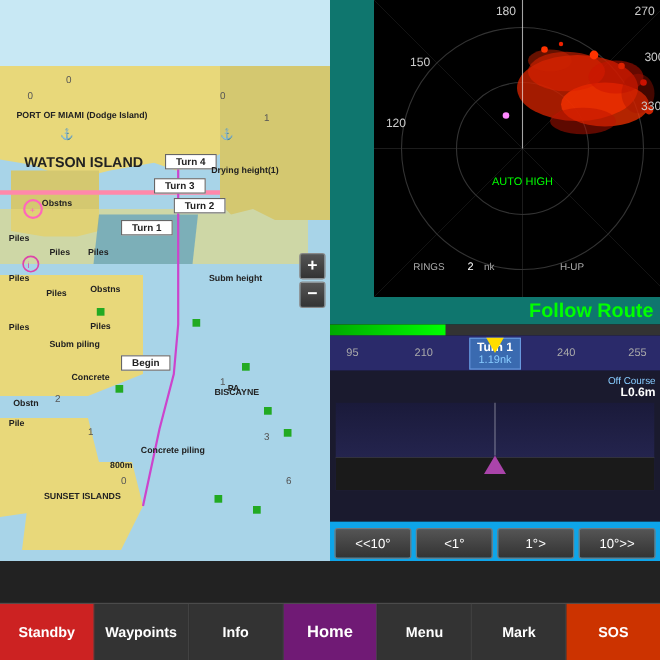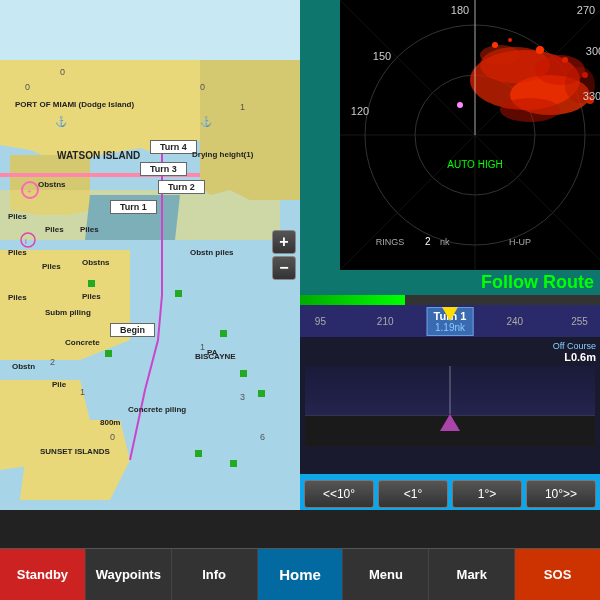--- a/index.html
+++ b/index.html
@@ -262,21 +262,21 @@
       font-size: 13px;
       font-weight: bold;
       cursor: pointer;
       border-right: 1px solid #444;
     }
 
     .nav-btn:last-child { border-right: none; }
 
     .nav-btn.red-bg { background: #cc2222; }
     .nav-btn.active-bg { background: #333; }
-    .nav-btn.home-bg { background: #0369a1; font-size: 15px; }
+    .nav-btn.home-bg { background: #701a75; font-size: 15px; }
     .nav-btn.sos-bg { background: #cc3300; }
 
     
     .chart-label {
       position: absolute;
       font-size: 9px;
       color: #222;
       font-weight: bold;
       white-space: nowrap;
     }
@@ -344,39 +344,39 @@
         <text x="27" y="194" font-size="8" fill="#ff66bb">+</text>
 
         <text x="55" y="125" font-size="10" fill="#888">⚓</text>
         <text x="200" y="125" font-size="10" fill="#888">⚓</text>
 
         <circle cx="28" cy="240" r="7" fill="none" stroke="#dd44aa" stroke-width="1.5"></circle>
         <text x="25" y="244" font-size="8" fill="#dd44aa">i</text>
       </svg>
 
       <div class="chart-label" style="top:100px; left:15px; font-size:8px;">PORT OF MIAMI (Dodge Island)</div>
-      <div class="chart-label" style="top:150px; left:22px; font-size:10px;margin-left:35px;">WATSON ISLAND</div>
+      <div class="chart-label" style="top:140px; left:22px; font-size:13px;">WATSON ISLAND</div>
 
       <div class="chart-label white-box" style="top:140px; left:150px;">Turn 4</div>
       <div class="chart-label white-box" style="top:162px; left:140px;">Turn 3</div>
       <div class="chart-label white-box" style="top:180px; left:158px;">Turn 2</div>
       <div class="chart-label white-box" style="top:200px; left:110px;">Turn 1</div>
       <div class="chart-label white-box" style="top:323px; left:110px;">Begin</div>
 
       <div class="chart-label" style="top:180px; left:38px; font-size:8px;">Obstns</div>
       <div class="chart-label" style="top:258px; left:82px; font-size:8px;">Obstns</div>
       <div class="chart-label" style="top:447px; left:8px; font-size:8px;padding-left:32px;">SUNSET ISLANDS</div>
       <div class="chart-label" style="top:150px; left:192px; font-size:8px;">Drying height(1)</div>
       <div class="chart-label" style="top:338px; left:65px; font-size:8px;">Concrete</div>
       <div class="chart-label" style="top:405px; left:128px; font-size:8px;">Concrete piling</div>
       <div class="chart-label" style="top:418px; left:100px; font-size:8px;">800m</div>
-      <div class="chart-label" style="top:380px; left:8px; font-size:8px;margin-left:44px;">Pile</div>
+      <div class="chart-label" style="top:380px; left:8px; font-size:8px;">Pile</div>
       <div class="chart-label" style="top:362px; left:12px; font-size:8px;">Obstn</div>
       <div class="chart-label" style="top:308px; left:45px; font-size:8px;">Subm piling</div>
-      <div class="chart-label" style="top:248px; left:190px; font-size:8px;">Obstn piles</div>
+      <div class="chart-label" style="top:248px; left:190px; font-size:8px;">Subm height</div>
       <div class="chart-label" style="top:352px; left:195px; font-size:8px;">BISCAYNE</div>
       <div class="chart-label" style="top:348px; left:207px; font-size:8px;">PA</div>
 
       <div class="chart-label" style="top:212px; left:8px; font-size:8px;">Piles</div>
       <div class="chart-label" style="top:225px; left:45px; font-size:8px;">Piles</div>
       <div class="chart-label" style="top:225px; left:80px; font-size:8px;">Piles</div>
       <div class="chart-label" style="top:248px; left:8px; font-size:8px;">Piles</div>
       <div class="chart-label" style="top:262px; left:42px; font-size:8px;">Piles</div>
       <div class="chart-label" style="top:292px; left:82px; font-size:8px;">Piles</div>
       <div class="chart-label" style="top:293px; left:8px; font-size:8px;">Piles</div>

